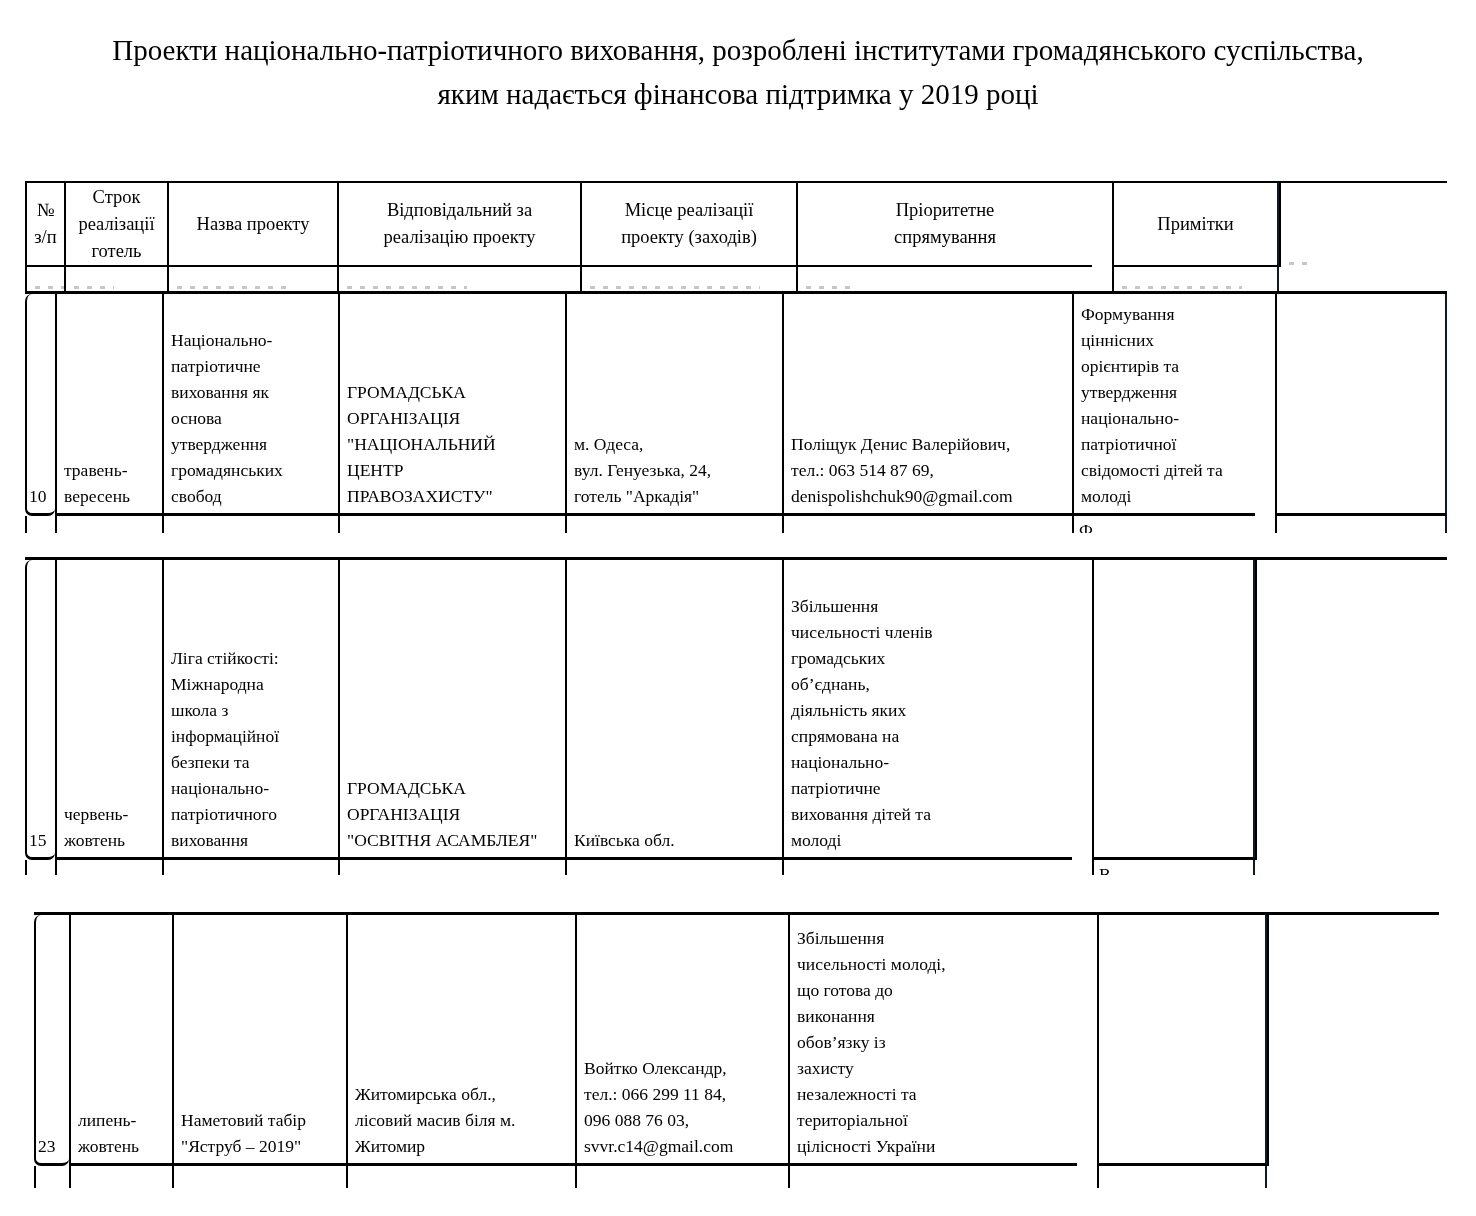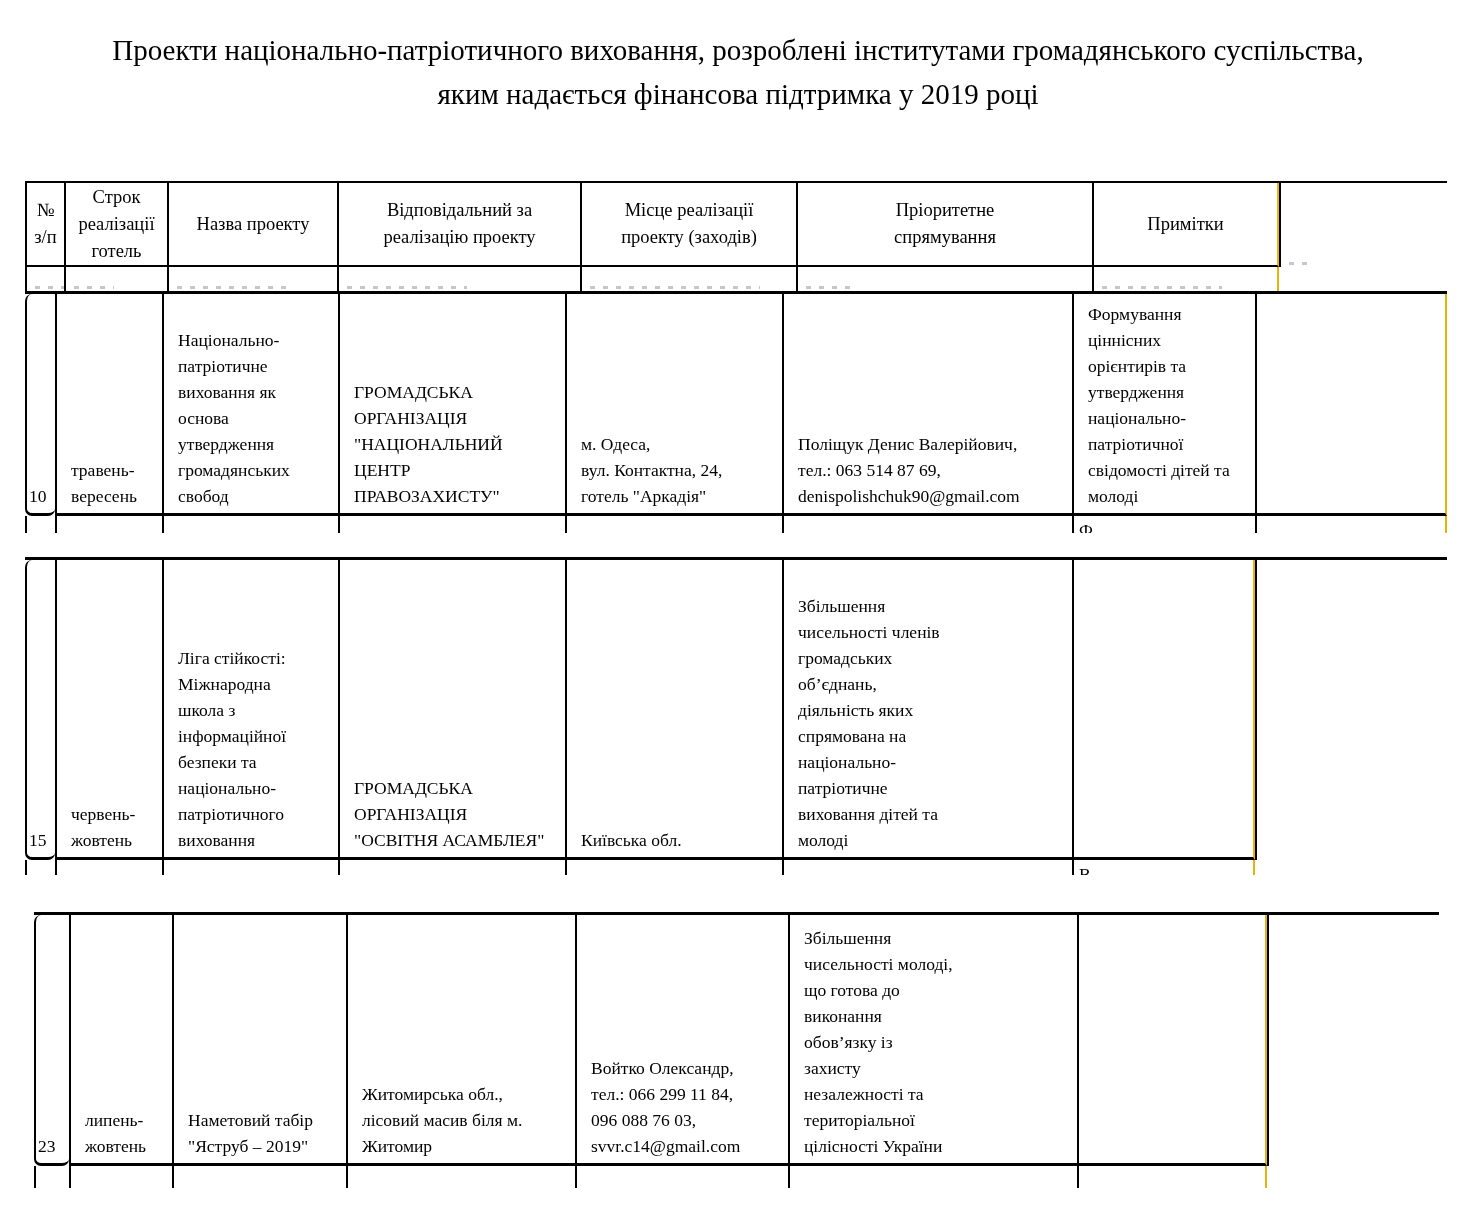--- a/index.html
+++ b/index.html
@@ -29,40 +29,40 @@
   }
   .frag .grid{display:grid;}
 
   .cell{
     border-left:2px solid #000;
     overflow:hidden;
     font-size:17.5px;
     line-height:26px;
     display:flex;
   }
-  .cell.last{border-right:2px solid #eab308;}
+  .cell.last{border-right:2px solid #0f172a;margin-left:20px;}
 
   
   .hc{
     align-items:center;
     justify-content:center;
     text-align:center;
     font-size:18.5px;
     line-height:27px;
     border-bottom:2px solid #000;
     padding:2px 4px;
   }
 
   
   .mc{
     align-items:flex-end;
     justify-content:flex-start;
     text-align:left;
     border-bottom:3px solid #000;
-    padding:2px 4px 4px 14px;
+    padding:2px 4px 4px 7px;
   }
   .mc.numcol{padding-left:2px;padding-right:1px;border-radius:7px;}
 
   .celltext{white-space:pre-line;display:block;}
 
   
   .sl{
     align-items:flex-start;
     padding:1px 4px 0 5px;
     position:relative;
@@ -160,21 +160,21 @@
       </div>
     <div class="cell mc">
         <span class="celltext">ГРОМАДСЬКА
 ОРГАНІЗАЦІЯ
 "НАЦІОНАЛЬНИЙ
 ЦЕНТР
 ПРАВОЗАХИСТУ"</span>
       </div>
     <div class="cell mc">
         <span class="celltext">м. Одеса,
-вул. Контактна, 24,
+вул. Генуезька, 24,
 готель "Аркадія"</span>
       </div>
     <div class="cell mc">
         <span class="celltext">Поліщук Денис Валерійович,
 тел.: 063 514 87 69,
 denispolishchuk90@gmail.com</span>
       </div>
     <div class="cell mc">
         <span class="celltext">Формування
 ціннісних

